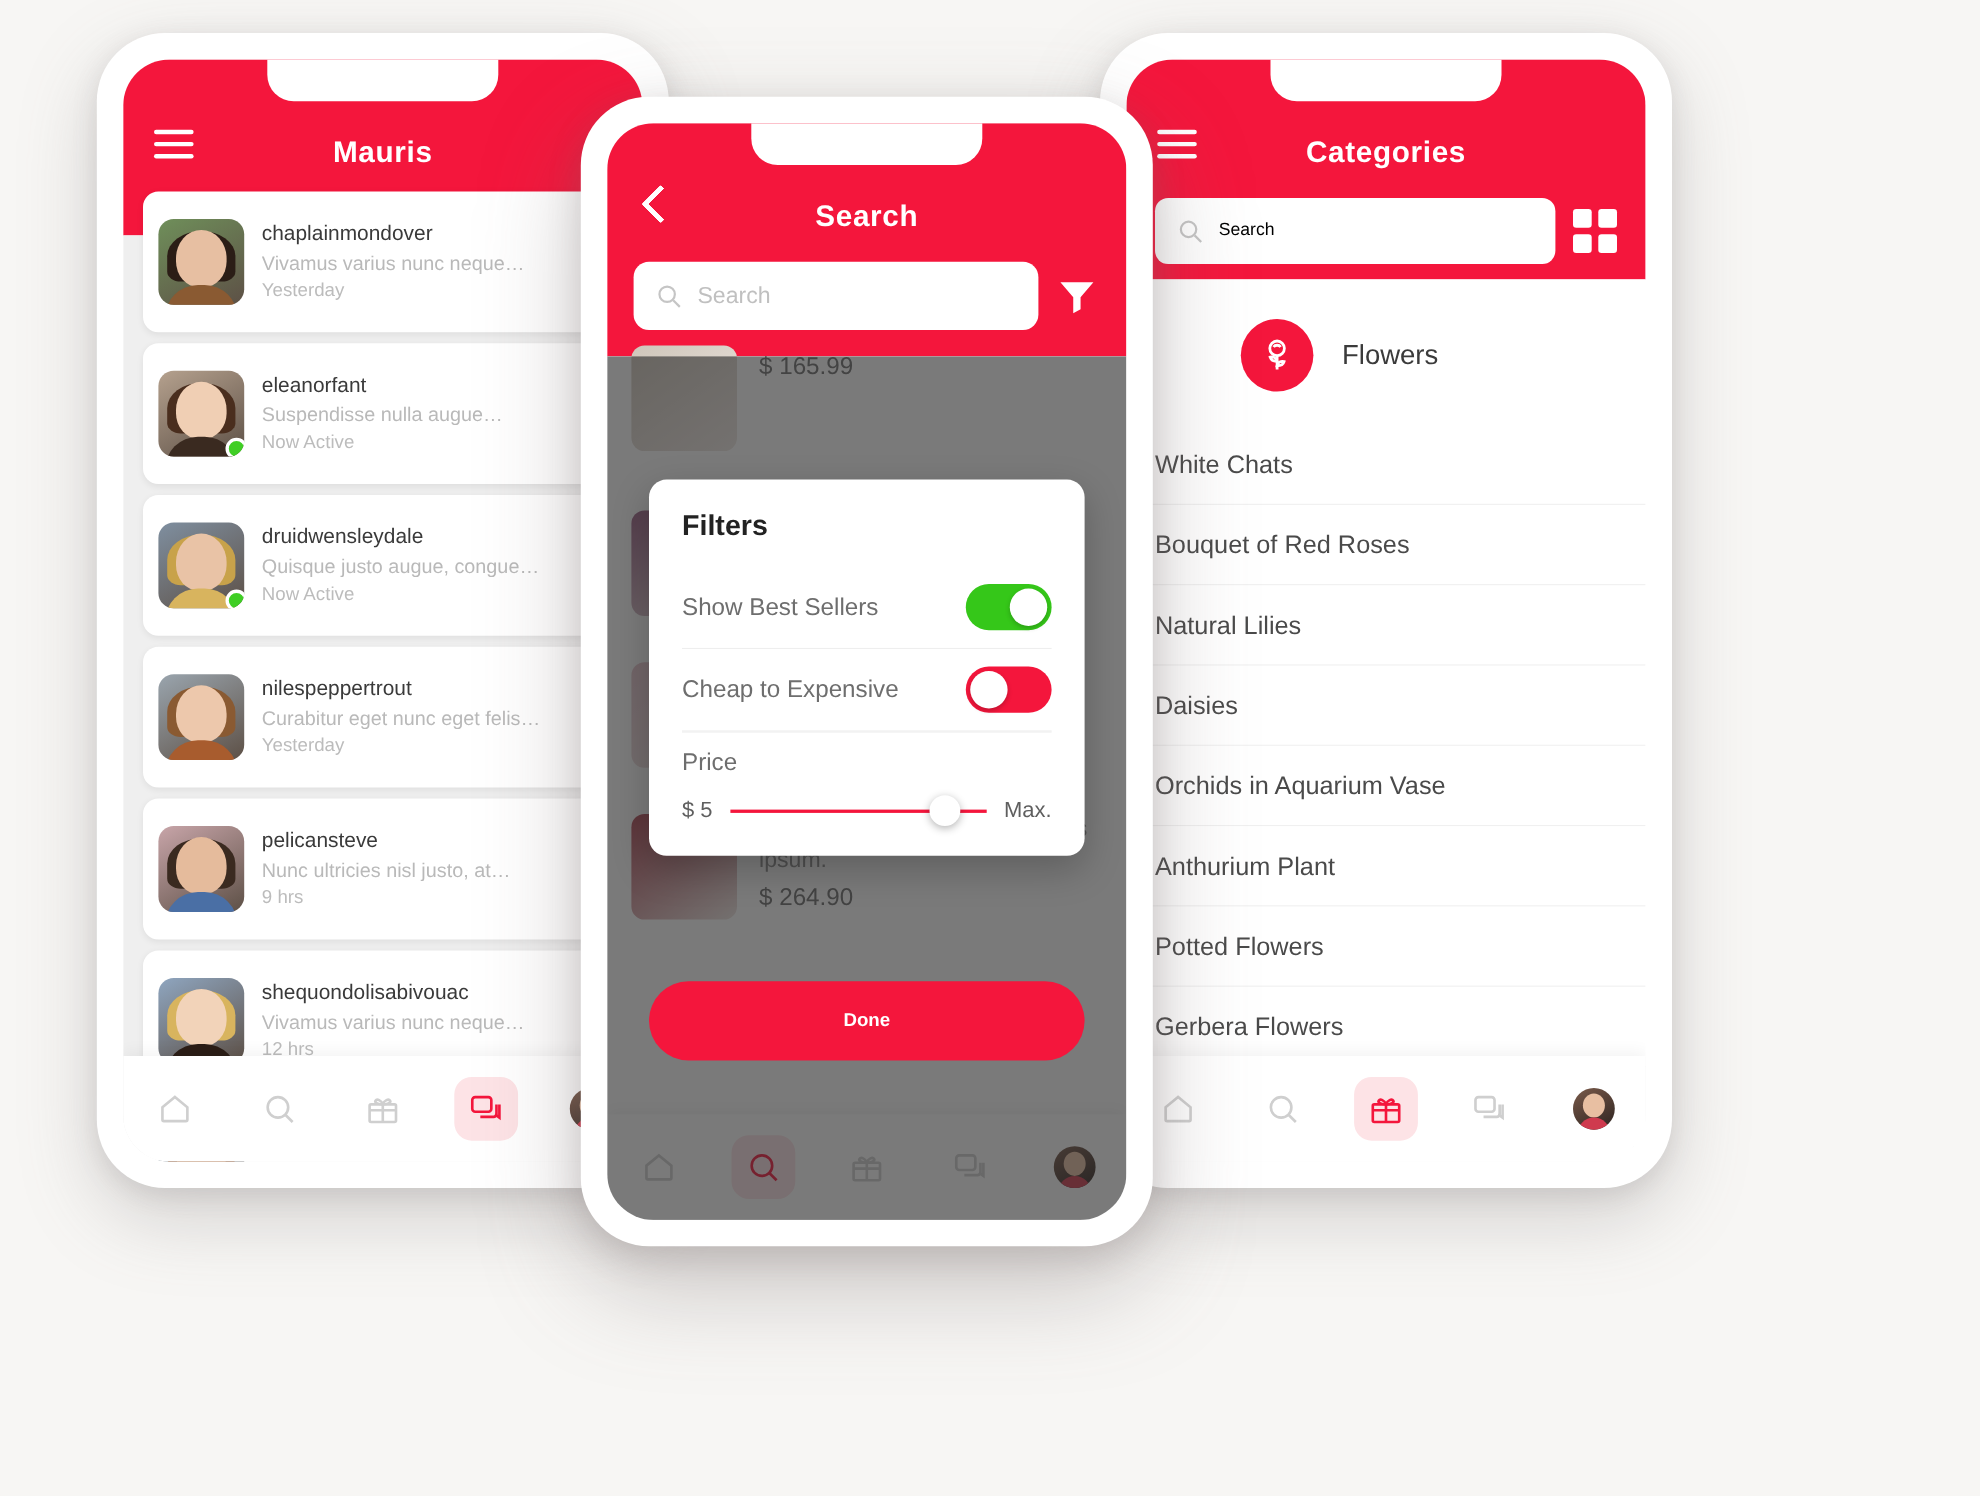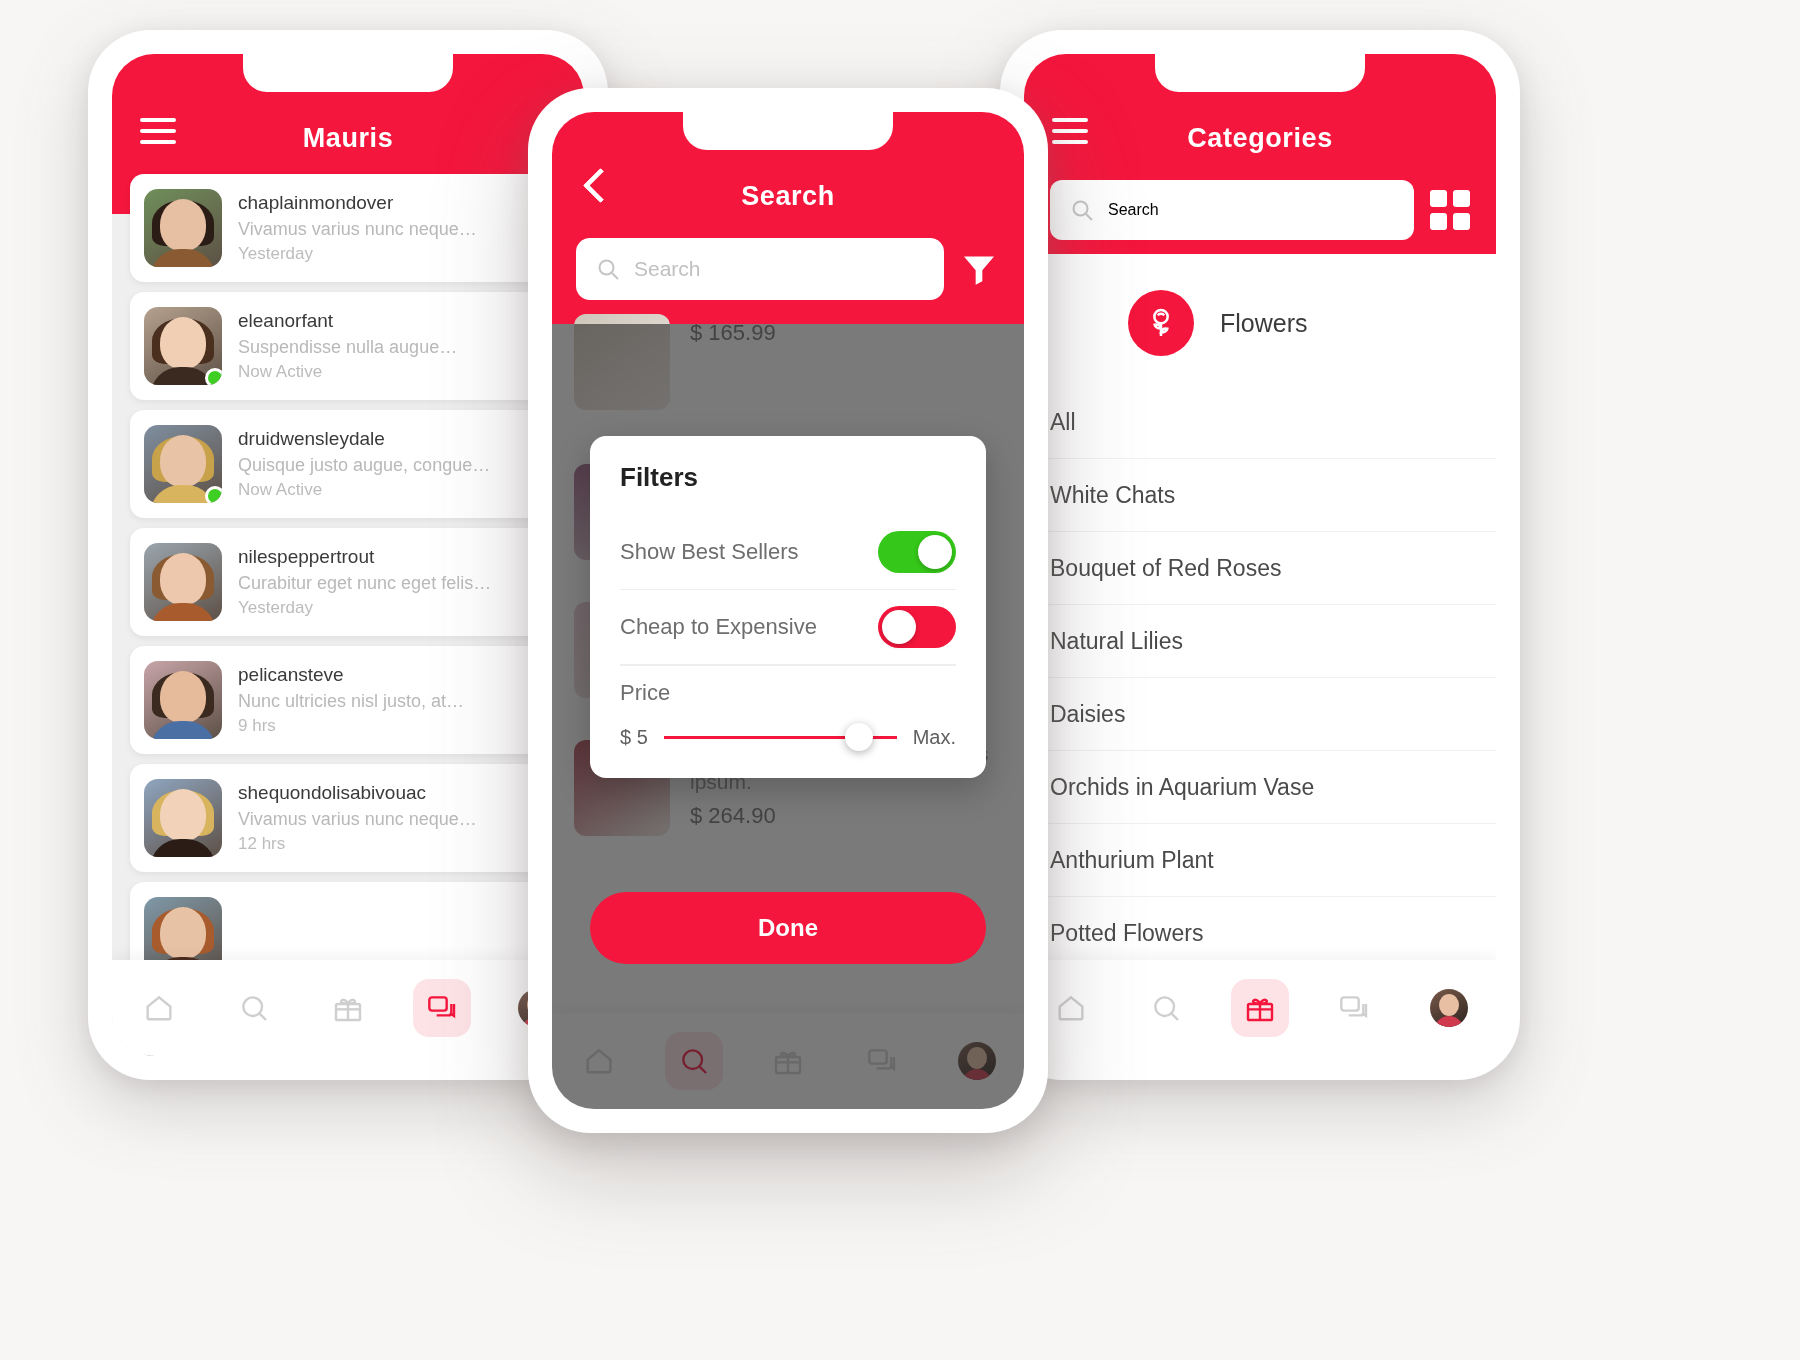--- a/index.html
+++ b/index.html
@@ -65,21 +65,21 @@
     content:""; position:absolute; left:8px; top:5px;
     width:20px; height:20px; border-left:5px solid #fff; border-bottom:5px solid #fff;
     transform: rotate(45deg); border-radius:2px;
   }
 
   
   .chat-body { background:#efefef; height: calc(100% - 160px); position:relative; }
   .chat-list { position:absolute; left:0; right:0; top:-40px; bottom:0; padding: 0 18px; }
   .chat-card {
     background:#fff; border-radius:14px; margin-bottom:10px;
-    height: 108px; display:flex; align-items:center; padding: 16px 14px;
+    height: 128px; display:flex; align-items:center; padding: 16px 14px;
     box-shadow: 0 2px 7px rgba(0,0,0,0.07);
     position:relative;
   }
   .avatar {
     width: 78px; height: 78px; border-radius: 14px; flex:0 0 78px;
     position: relative; overflow: hidden;
     background: linear-gradient(140deg,#c9b3a4,#6d5346);
   }
   .avatar .face{
     position:absolute; left:50%; top:46%; transform:translate(-50%,-50%);
@@ -179,21 +179,21 @@
   .price-label{ font-size:22px; color:#6e6e6e; padding:14px 0 6px 0; border-top:1px solid #eee; }
   .slider-row{ display:flex; align-items:center; gap:16px; padding: 12px 0 6px 0; }
   .slider-min, .slider-max{ font-size:20px; color:#5f5f5f; white-space:nowrap; }
   .track{ flex:1; position:relative; height:26px; display:flex; align-items:center; }
   .track .line{ position:absolute; left:0; right:0; height:3px; background:#f4163c; }
   .track .knob2{ position:absolute; left:78%; width:28px; height:28px; border-radius:50%;
                  background:#fff; box-shadow:0 2px 8px rgba(0,0,0,.3); }
   .done{
     position:absolute; z-index:10; left:38px; right:38px; top:568px; height:72px;
     background:#f4163c; color:#fff; border:none; border-radius:36px;
-    font-size:24px; font-weight:bold; cursor:pointer; font-family:inherit;
+    font-size:17px; font-weight:bold; cursor:pointer; font-family:inherit;
   }
 
   
   .cat-hdr{ height:200px; }
   .cat-searchbar{ position:absolute; left:26px; right:26px; top:126px; display:flex; align-items:center; gap:16px; }
   .cat-searchbox{ flex:1; height:60px; background:#fff; border-radius:12px; display:flex;
                   align-items:center; padding:0 20px; gap:14px; }
   .grid-icon{ width:40px; height:40px; display:grid; grid-template-columns:1fr 1fr;
               grid-template-rows:1fr 1fr; gap:6px; cursor:pointer; }
   .grid-icon i{ background:#fff; border-radius:3px; display:block; }
@@ -411,23 +411,20 @@
               <path d="M10 7.2c.8-1.3 3.2-1.3 4 0"></path>
               <path d="M12 12.2v8"></path>
               <path d="M12 15.5c-2.4 0-3.6-1-4-2.4 1.8-.5 3.4.4 4 2.4z"></path>
               <path d="M12 18c2.4 0 3.6-1 4-2.4-1.8-.5-3.4.4-4 2.4z"></path>
             </svg>
           </div>
           <div class="cat-hero-label">Flowers</div>
         </div>
         <div id="cat-list">
             <div class="cat-row">
-              <span>All</span>
-            </div>
-            <div class="cat-row">
               <span>White Chats</span>
             </div>
             <div class="cat-row">
               <span>Bouquet of Red Roses</span>
             </div>
             <div class="cat-row">
               <span>Natural Lilies</span>
             </div>
             <div class="cat-row">
               <span>Daisies</span>

